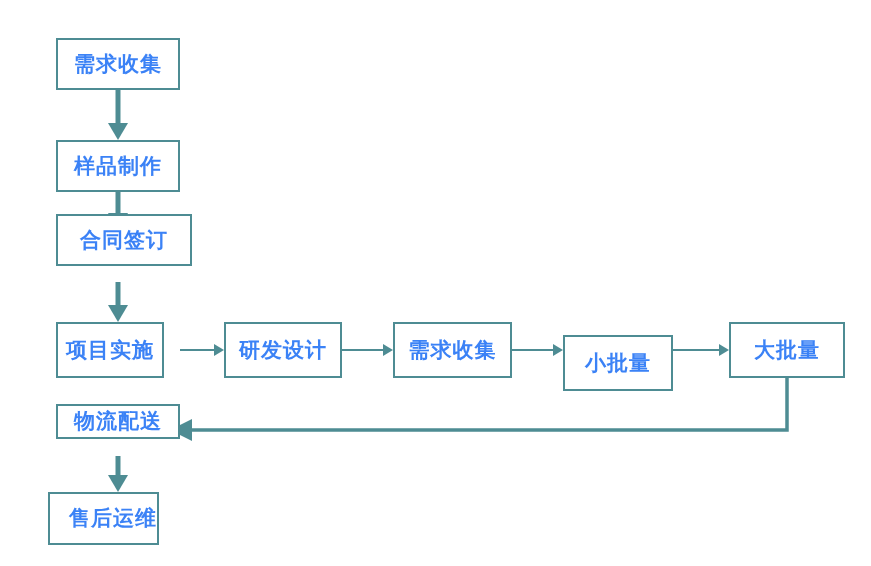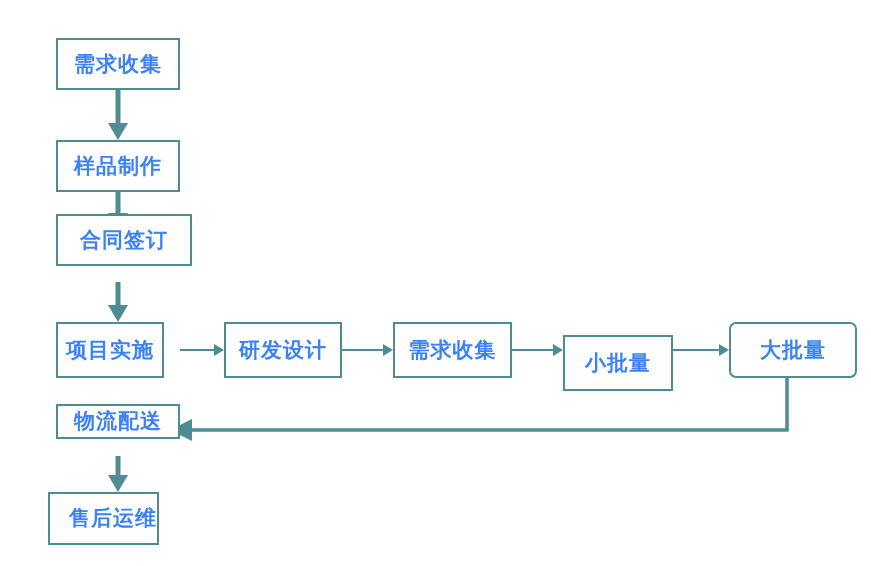--- a/index.html
+++ b/index.html
@@ -121,21 +121,21 @@
   </div>
 
   <div class="node" style="left:393px; top:322px; width:119px; height:56px;">
     <span class="node-label">需求收集</span>
   </div>
 
   <div class="node" style="left:563px; top:335px; width:110px; height:56px;">
     <span class="node-label">小批量</span>
   </div>
 
-  <div class="node" style="left:729px; top:322px; width:128px; height:56px;border-radius:7px;">
+  <div class="node" style="left:729px; top:322px; width:116px; height:56px;">
     <span class="node-label">大批量</span>
   </div>
 
   <div class="node" style="left:56px; top:404px; width:124px; height:35px;">
     <span class="node-label">物流配送</span>
   </div>
 
   <div class="node" style="left:48px; top:492px; width:111px; height:53px;padding-left:19px;">
     <span class="node-label">售后运维</span>
   </div>

